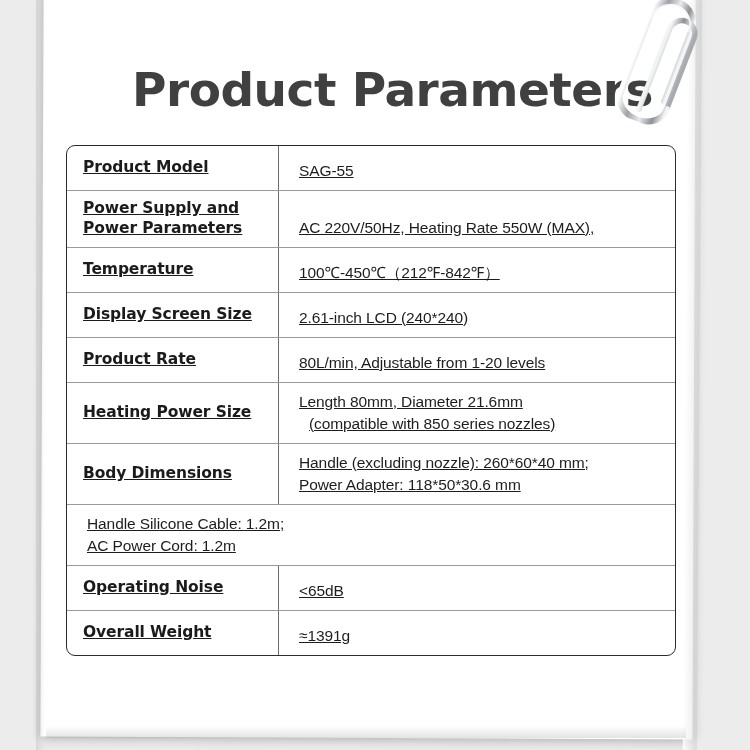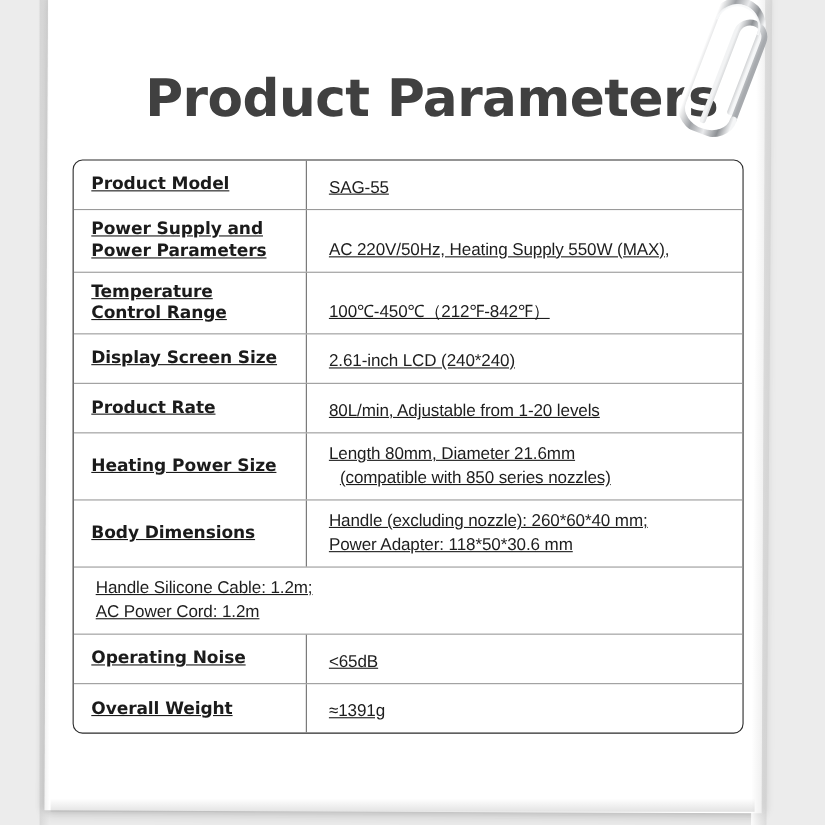--- a/index.html
+++ b/index.html
@@ -161,29 +161,28 @@
       </div>
       <div class="spec-row">
         <div class="spec-label">
           <div>
             <span>Power Supply and</span>
             <span>Power Parameters</span>
           </div>
         </div>
         <div class="spec-value">
           <div>
-            <span>AC 220V/50Hz, Heating Supply 550W (MAX),</span>
+            <span>AC 220V/50Hz, Heating Rate 550W (MAX),</span>
           </div>
         </div>
       </div>
       <div class="spec-row">
         <div class="spec-label">
           <div>
             <span>Temperature</span>
-            <span>Control Range</span>
           </div>
         </div>
         <div class="spec-value">
           <div>
             <span>100℃-450℃（212℉-842℉）</span>
           </div>
         </div>
       </div>
       <div class="spec-row">
         <div class="spec-label">

